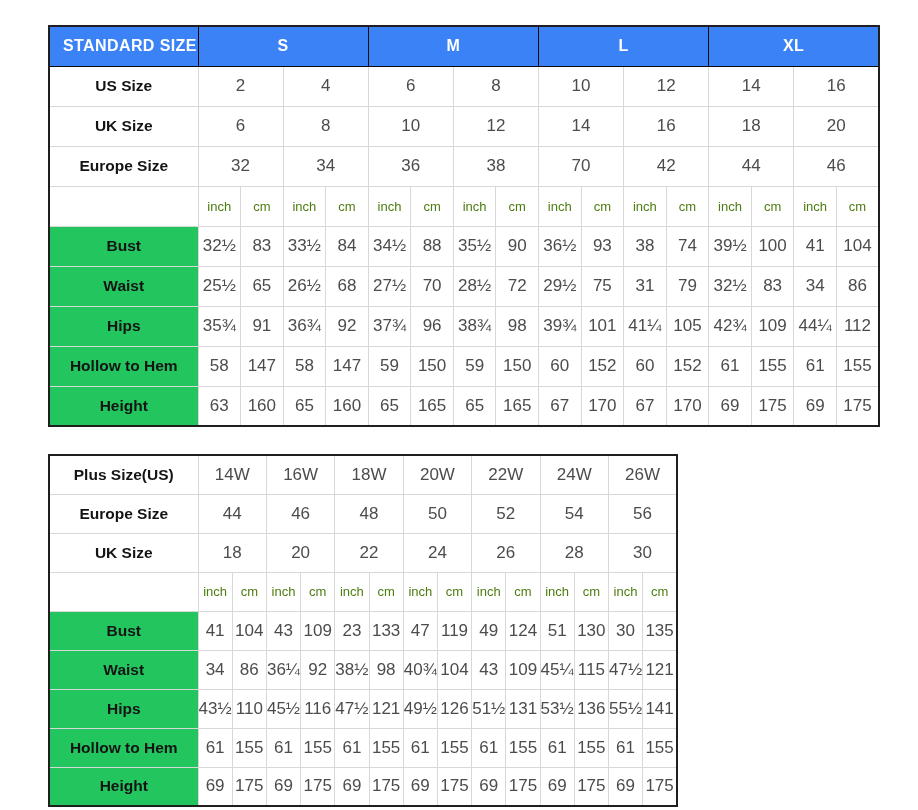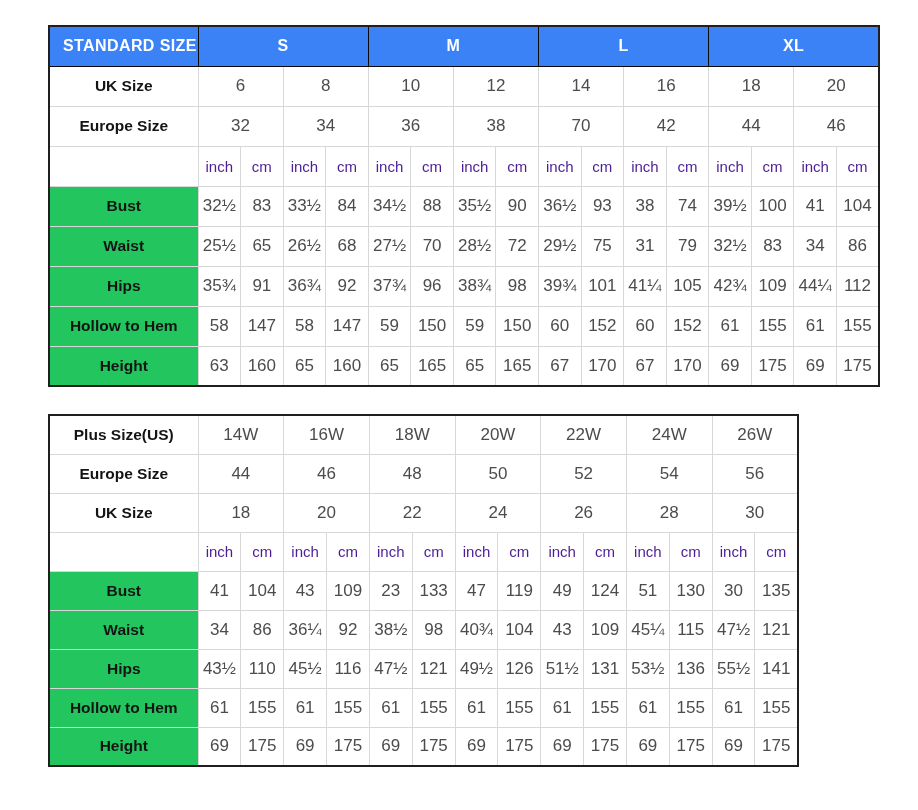--- a/index.html
+++ b/index.html
@@ -14,21 +14,21 @@
   .wrap {
     padding: 25px 0 0 48px;
   }
   .table-slot { margin: 0; }
   table.size-table {
     border-collapse: collapse;
     table-layout: fixed;
     border: 2px solid #1f1f1f;
   }
   #table-0 table.size-table { width: 832px; margin-bottom: 27px; }
-  #table-1 table.size-table { width: 751px; }
+  #table-1 table.size-table { width: 630px; }
   #table-0 tr { height: 40px; }
   #table-1 tr { height: 39px; }
   .size-table th, .size-table td {
     border: 1px solid #d8d8d8;
     text-align: center;
     vertical-align: middle;
     padding: 0;
     overflow: hidden;
     white-space: nowrap;
   }
@@ -53,22 +53,22 @@
   }
   .header-row th.title-cell {
     text-align: left;
     padding-left: 13px;
   }
   .size-value-cell, .measurement-cell {
     color: #4c4c4c;
     font-size: 17px;
   }
   .unit-cell {
-    color: #4c1d95;
-    font-size: 15px;
+    color: #4d7c0f;
+    font-size: 13px;
   }
 </style>
 </head>
 <body>
 
 <div class="wrap">
   <div id="table-0" class="table-slot">
       <table class="size-table">
         <colgroup>
           <col class="label-col">
@@ -89,20 +89,31 @@
           <col>
           <col>
         </colgroup>
         <tbody>
           <tr class="header-row">
             <th class="title-cell">STANDARD SIZE</th>
             <th colspan="4">S</th>
             <th colspan="4">M</th>
             <th colspan="4">L</th>
             <th colspan="4">XL</th>
+          </tr>
+          <tr>
+            <th class="row-label">US Size</th>
+            <td class="size-value-cell" colspan="2">2</td>
+            <td class="size-value-cell" colspan="2">4</td>
+            <td class="size-value-cell" colspan="2">6</td>
+            <td class="size-value-cell" colspan="2">8</td>
+            <td class="size-value-cell" colspan="2">10</td>
+            <td class="size-value-cell" colspan="2">12</td>
+            <td class="size-value-cell" colspan="2">14</td>
+            <td class="size-value-cell" colspan="2">16</td>
           </tr>
           <tr>
             <th class="row-label">UK Size</th>
             <td class="size-value-cell" colspan="2">6</td>
             <td class="size-value-cell" colspan="2">8</td>
             <td class="size-value-cell" colspan="2">10</td>
             <td class="size-value-cell" colspan="2">12</td>
             <td class="size-value-cell" colspan="2">14</td>
             <td class="size-value-cell" colspan="2">16</td>
             <td class="size-value-cell" colspan="2">18</td>

